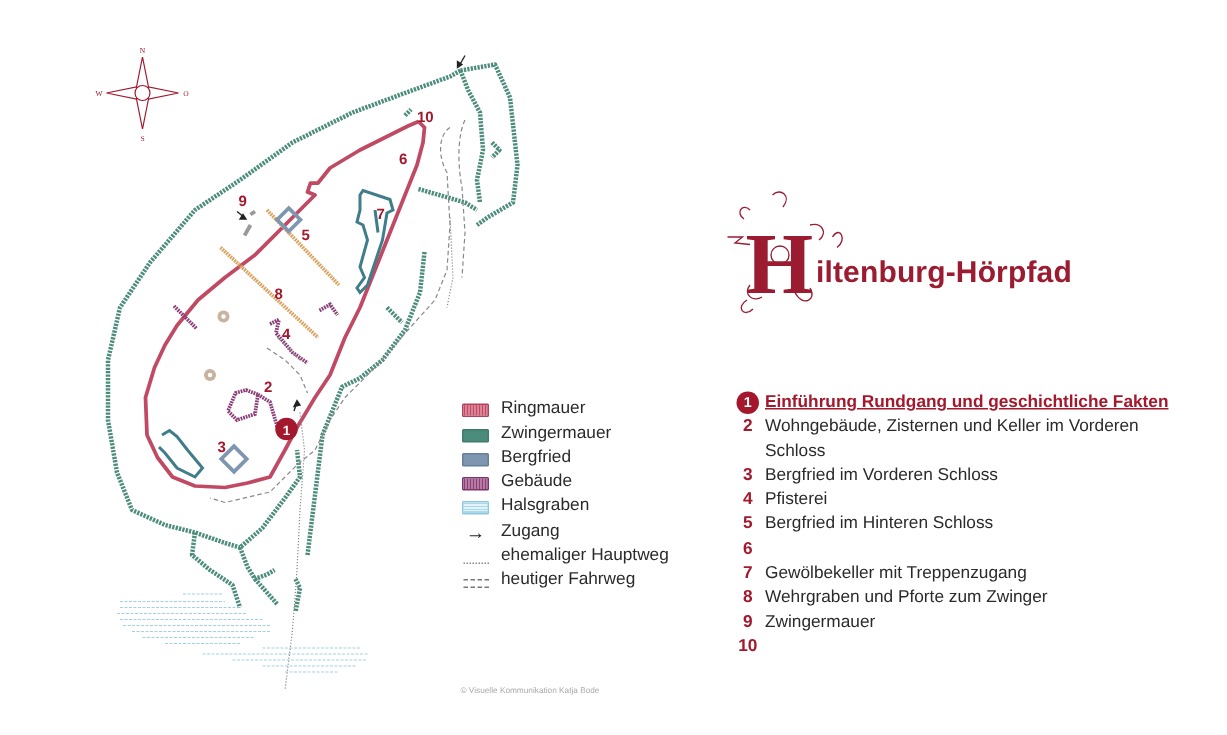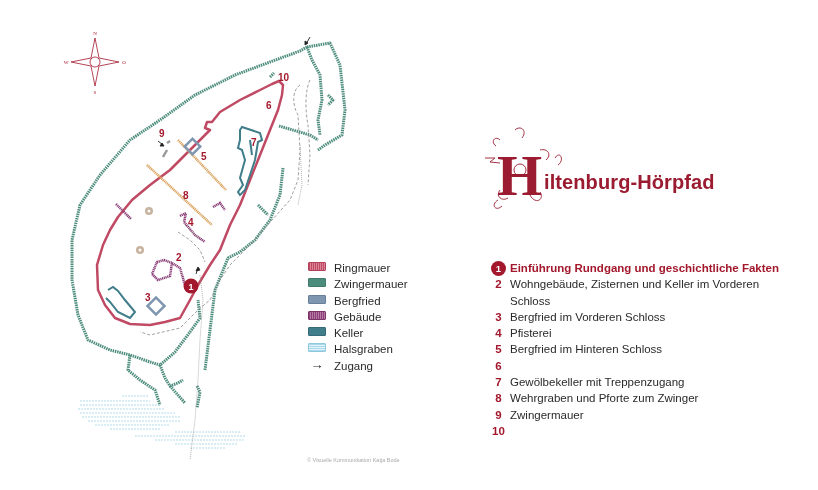--- a/index.html
+++ b/index.html
@@ -1,39 +1,39 @@
 <!DOCTYPE html>
 <html><head>
 <meta charset="utf-8">
 <style>
   * { box-sizing: border-box; margin: 0; padding: 0; }
   html, body { width: 818px; height: 490px; background: #ffffff; overflow: hidden; }
   body { position: relative; font-family: "Liberation Sans", "DejaVu Sans", sans-serif; color: #2a2a2a; }
   #map { position: absolute; left: 0; top: 0; width: 818px; height: 490px; }
   .legend { position: absolute; left: 308px; top: 262px; width: 170px; }
-  .legend-row { display: flex; align-items: flex-start; height: 16.3px; font-size: 11.5px; color: #2a2a2a; }
+  .legend-row { display: flex; align-items: flex-end; height: 16.3px; font-size: 11.5px; color: #2a2a2a; }
   .swatch { width: 18px; height: 9px; margin-right: 8px; flex: 0 0 18px; border-radius: 1px; }
   .swatch.ring { background: repeating-linear-gradient(90deg, #c04a63 0 1px, #d98597 1px 2px); border: 1px solid #b5405a; }
   .swatch.zwinger { background: #4c8c7c; border: 1px solid #3f7a6b; }
   .swatch.graben { background: #d9a25e; border: 1px solid #c98f48; }
   .swatch.bergfried { background: #7f96b0; border: 1px solid #687f9b; }
   .swatch.gebaeude { background: repeating-linear-gradient(90deg, #8b3f78 0 1px, #b77aa3 1px 2px); border: 1px solid #7d346b; }
   .swatch.keller { background: #3f7d8a; border: 1px solid #356a76; }
   .swatch.halsgraben { background: repeating-linear-gradient(0deg, #a9d8ea 0 1px, #e4f3f9 1px 2px); border: 1px solid #8dc8df; }
   .sym { width: 18px; margin-right: 8px; flex: 0 0 18px; display: flex; align-items: center; justify-content: center; }
   .sym.zisterne span { width: 9px; height: 9px; border-radius: 50%; background: radial-gradient(circle, #fff 0 1.5px, #a48a72 1.6px 3px, #c7b39e 3.1px 4.5px); display: block; }
   .sym.arrow { font-size: 13px; line-height: 10px; color: #222; }
   .sym.dotted span { width: 17px; border-top: 1px dotted #888; display: block; }
   .sym.dashed span { width: 17px; height: 6px; border-top: 1px dashed #777; border-bottom: 1px dashed #777; display: block; }
 
   .stations { position: absolute; left: 487px; top: 260px; width: 300px; }
   .st { display: flex; font-size: 11.5px; line-height: 16.3px; color: #2a2a2a; }
   .st .num { width: 23px; flex: 0 0 23px; color: #a3182c; font-weight: bold; text-align: center; }
   .st .num.badge span { display: inline-block; width: 15px; height: 15px; line-height: 15px; border-radius: 50%; background: #a3182c; color: #fff; font-size: 9.5px; text-align: center; }
-  .st.first .txt { color: #a3182c; font-weight: bold; }
+  .st.first .txt { color: #a3182c; font-weight: bold; text-decoration: underline; }
 
   .title { position: absolute; left: 544px; top: 171px; font-size: 20px; color: #9b1b30; font-weight: bold; letter-spacing: 0.1px; }
 </style>
 </head>
 <body>
 
 <svg id="map" viewBox="0 0 818 490" xmlns="http://www.w3.org/2000/svg">
 
   <g transform="translate(95,62)" stroke="#a3182c" fill="none" stroke-width="0.8">
     <path d="M0,-24 L4,-4 L0,0 L-4,-4 Z"></path>
@@ -188,30 +188,38 @@
     </div>
   <div class="legend-row">
       <span class="swatch bergfried"></span>
       <span>Bergfried</span>
     </div>
   <div class="legend-row">
       <span class="swatch gebaeude"></span>
       <span>Gebäude</span>
     </div>
   <div class="legend-row">
-      <span class="swatch keller"></span>
-      <span>Keller</span>
-    </div>
-  <div class="legend-row">
       <span class="swatch halsgraben"></span>
       <span>Halsgraben</span>
     </div>
   <div class="legend-row">
       <span class="sym arrow">→</span>
       <span>Zugang</span>
+    </div>
+  <div class="legend-row">
+      <span class="sym dotted">
+        <span></span>
+      </span>
+      <span>ehemaliger Hauptweg</span>
+    </div>
+  <div class="legend-row">
+      <span class="sym dashed">
+        <span></span>
+      </span>
+      <span>heutiger Fahrweg</span>
     </div>
 </div>
 
 <div class="stations">
   <div class="st first">
       <span class="num badge"><span>1</span></span>
       <span class="txt">Einführung Rundgang und geschichtliche Fakten</span>
     </div>
   <div class="st">
       <span class="num">2</span>

